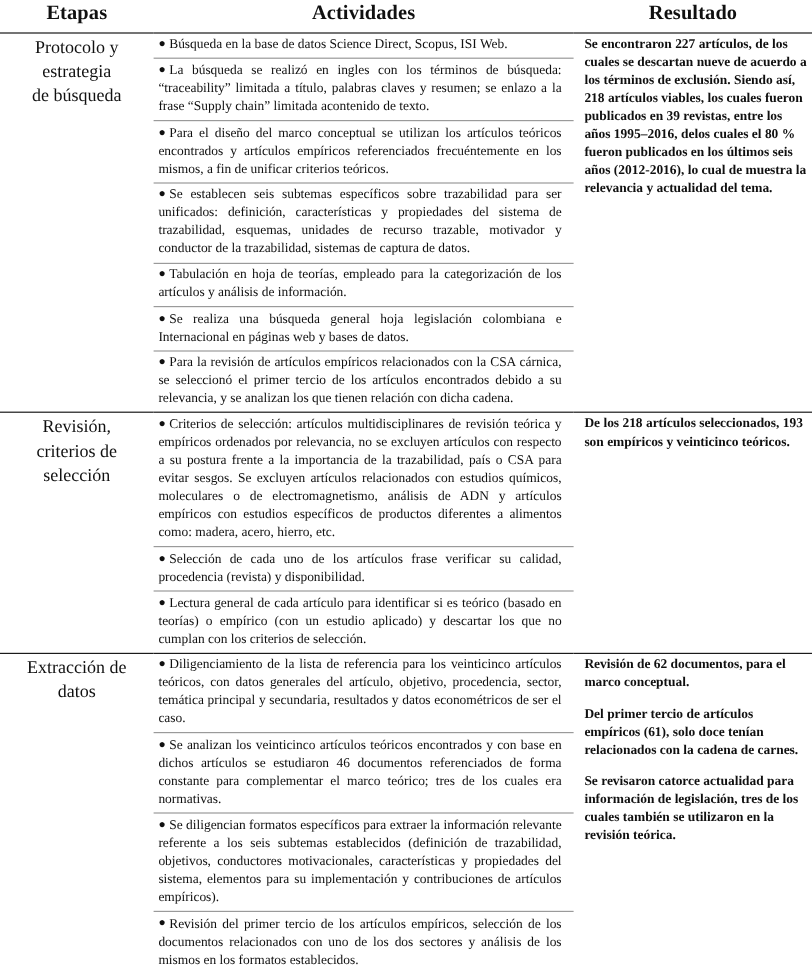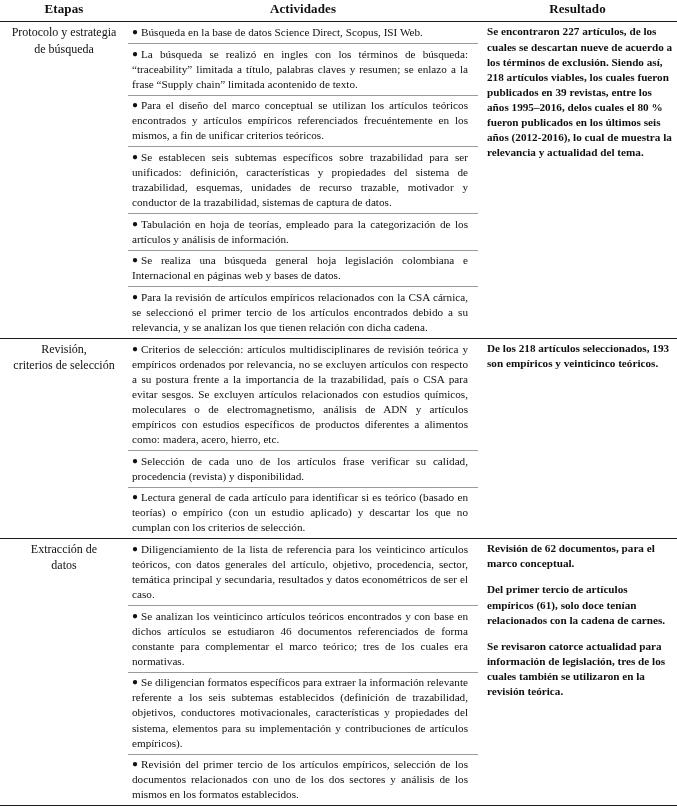--- a/index.html
+++ b/index.html
@@ -31,21 +31,21 @@
     line-height: 1.345;
   }
 
   col.c-etapa  { width: 128px; }
   col.c-act    { width: 350px; }
   col.c-res    { width: 199px; }
 
   
   thead th {
     font-weight: bold;
-    font-size: 13px;
+    font-size: 17px;
     text-align: center;
     padding: 0 4px 4px 4px;
     vertical-align: bottom;
     letter-spacing: .1px;
     margin-top: 32px;
   }
   thead tr.header-row th {
     border-bottom: 1.6px solid #1a1a1a;
   }
 
@@ -55,21 +55,21 @@
   }
   tbody.section > tr > td {
     vertical-align: top;
   }
 
   
   td.etapa {
     text-align: center;
     vertical-align: middle;
     padding: 2px 6px;
-    font-size: 12px;
+    font-size: 15px;
     line-height: 1.34;
   }
 
   
   td.act {
     padding: 2.5px 10px 3px 4px;
     text-align: justify;
     text-justify: inter-word;
     hyphens: manual;
     border-bottom: 0.9px solid #9a9a9a;

